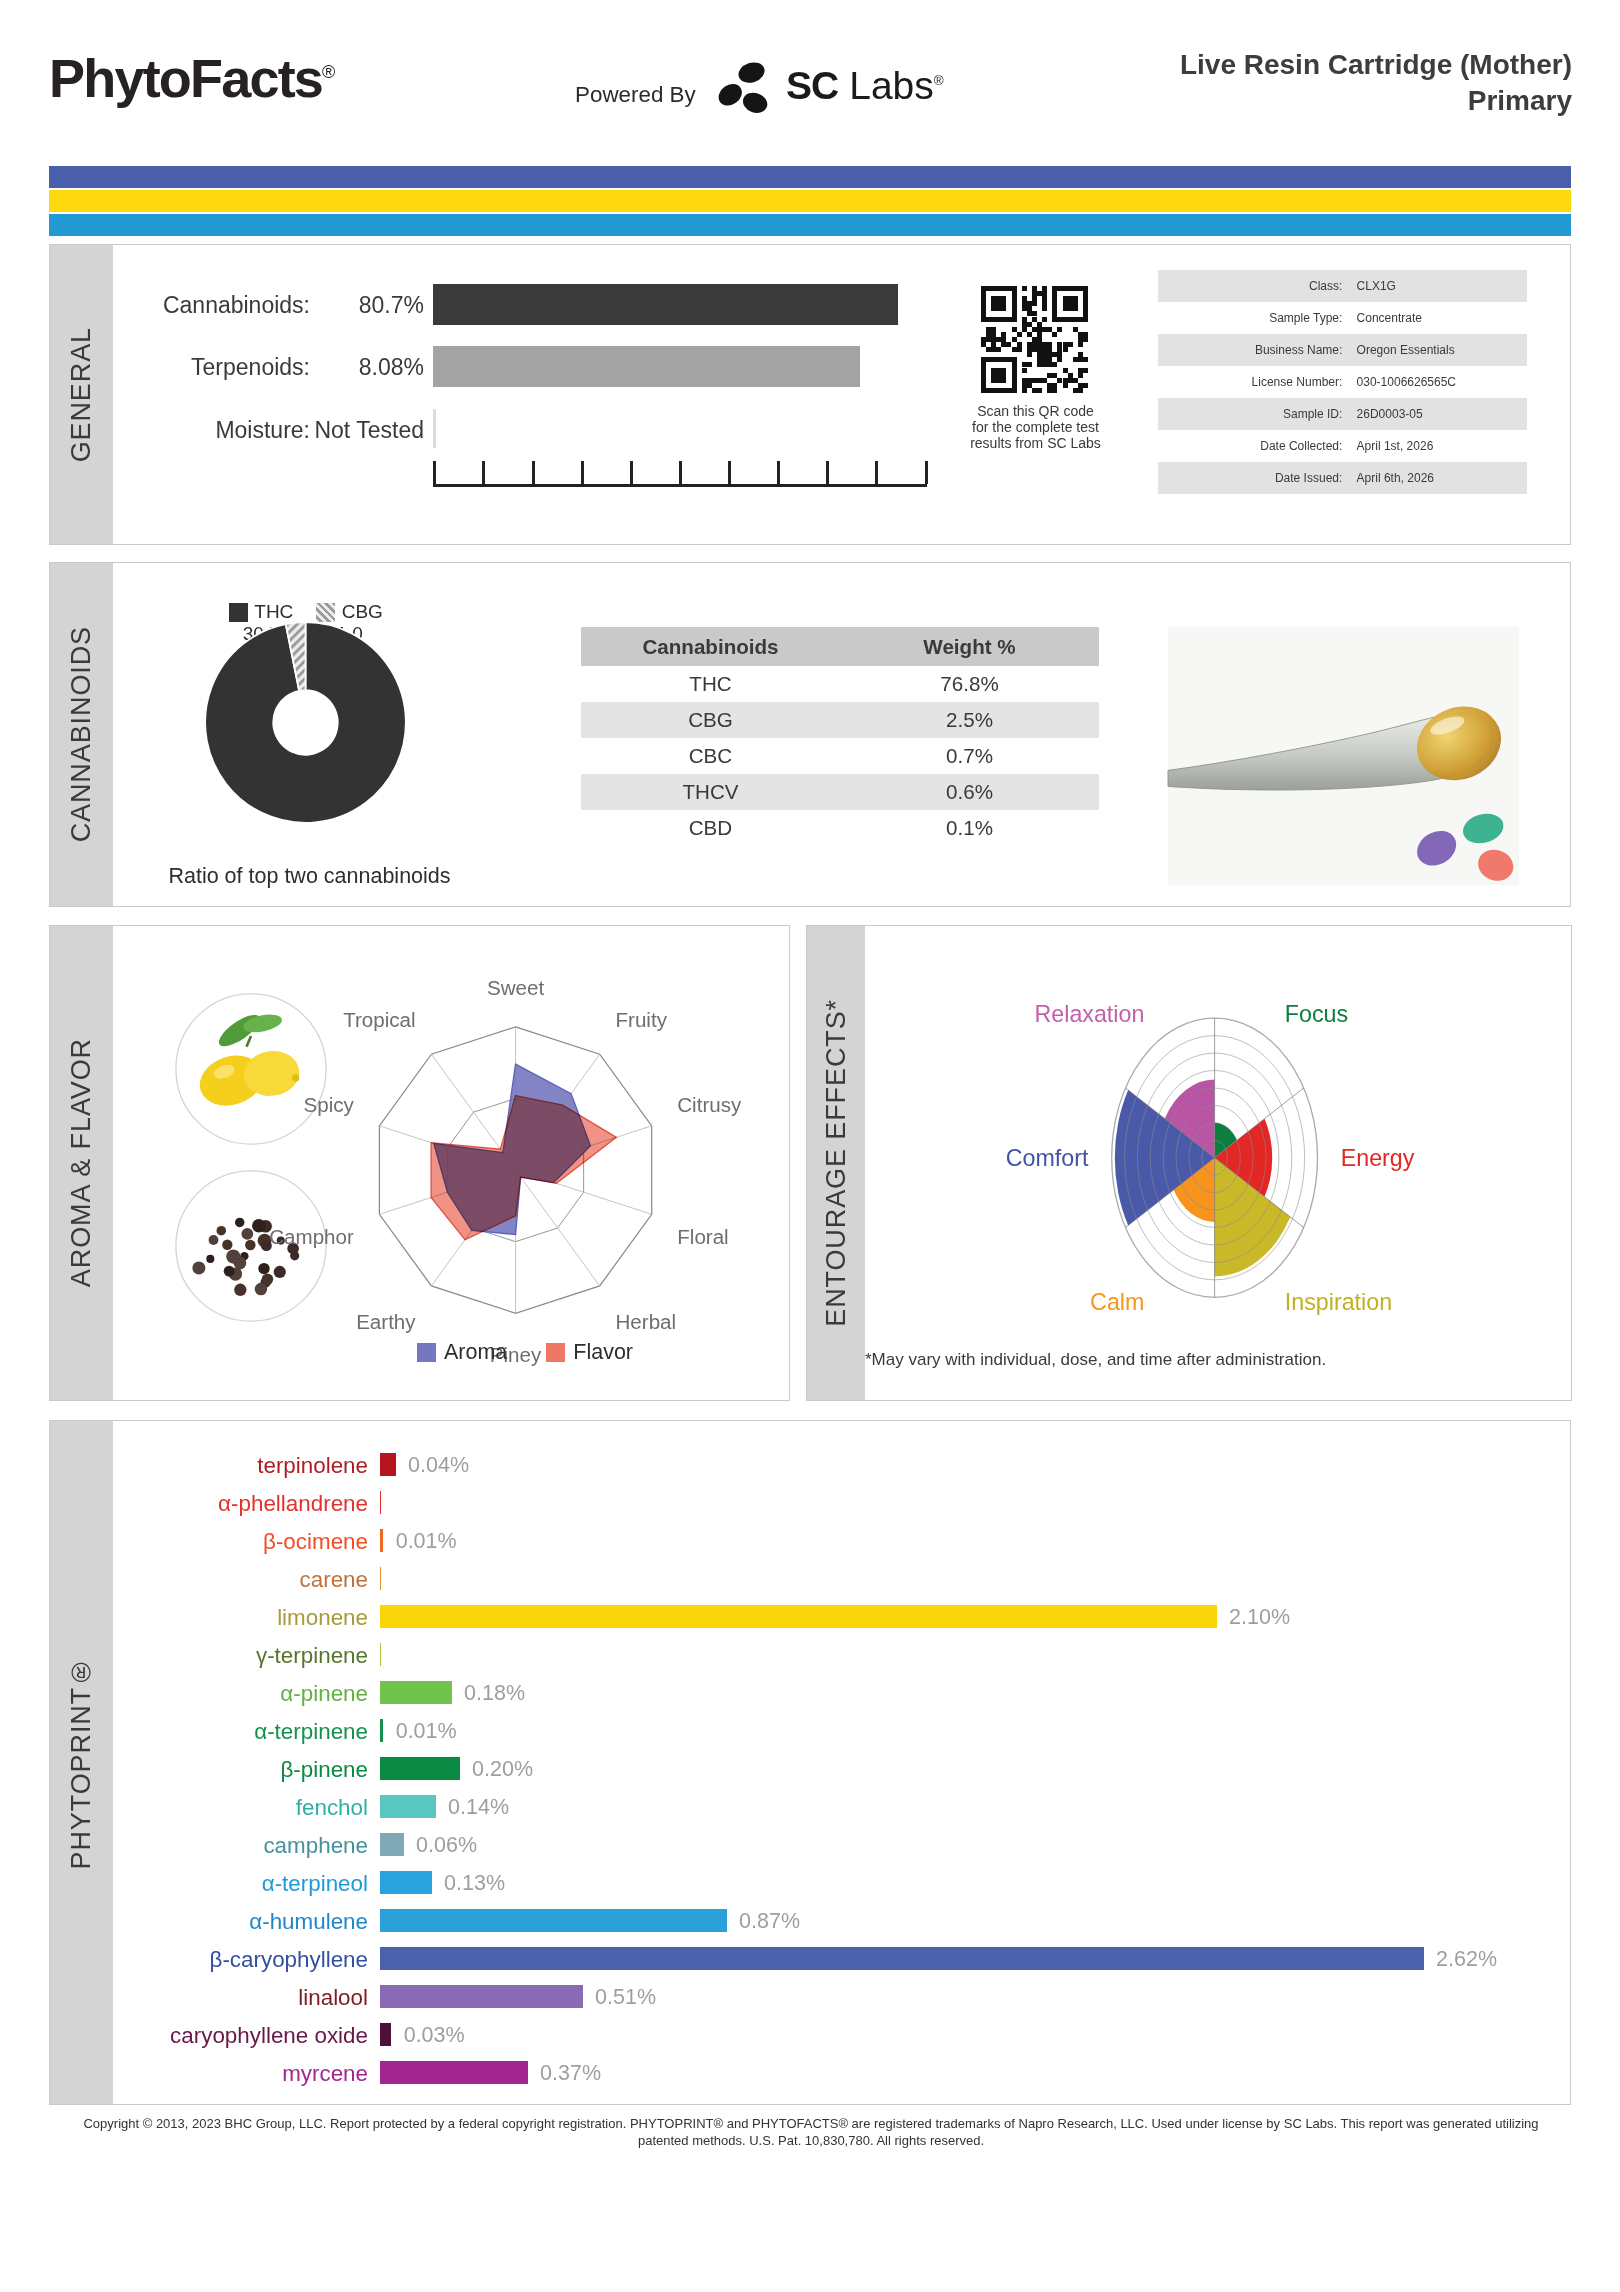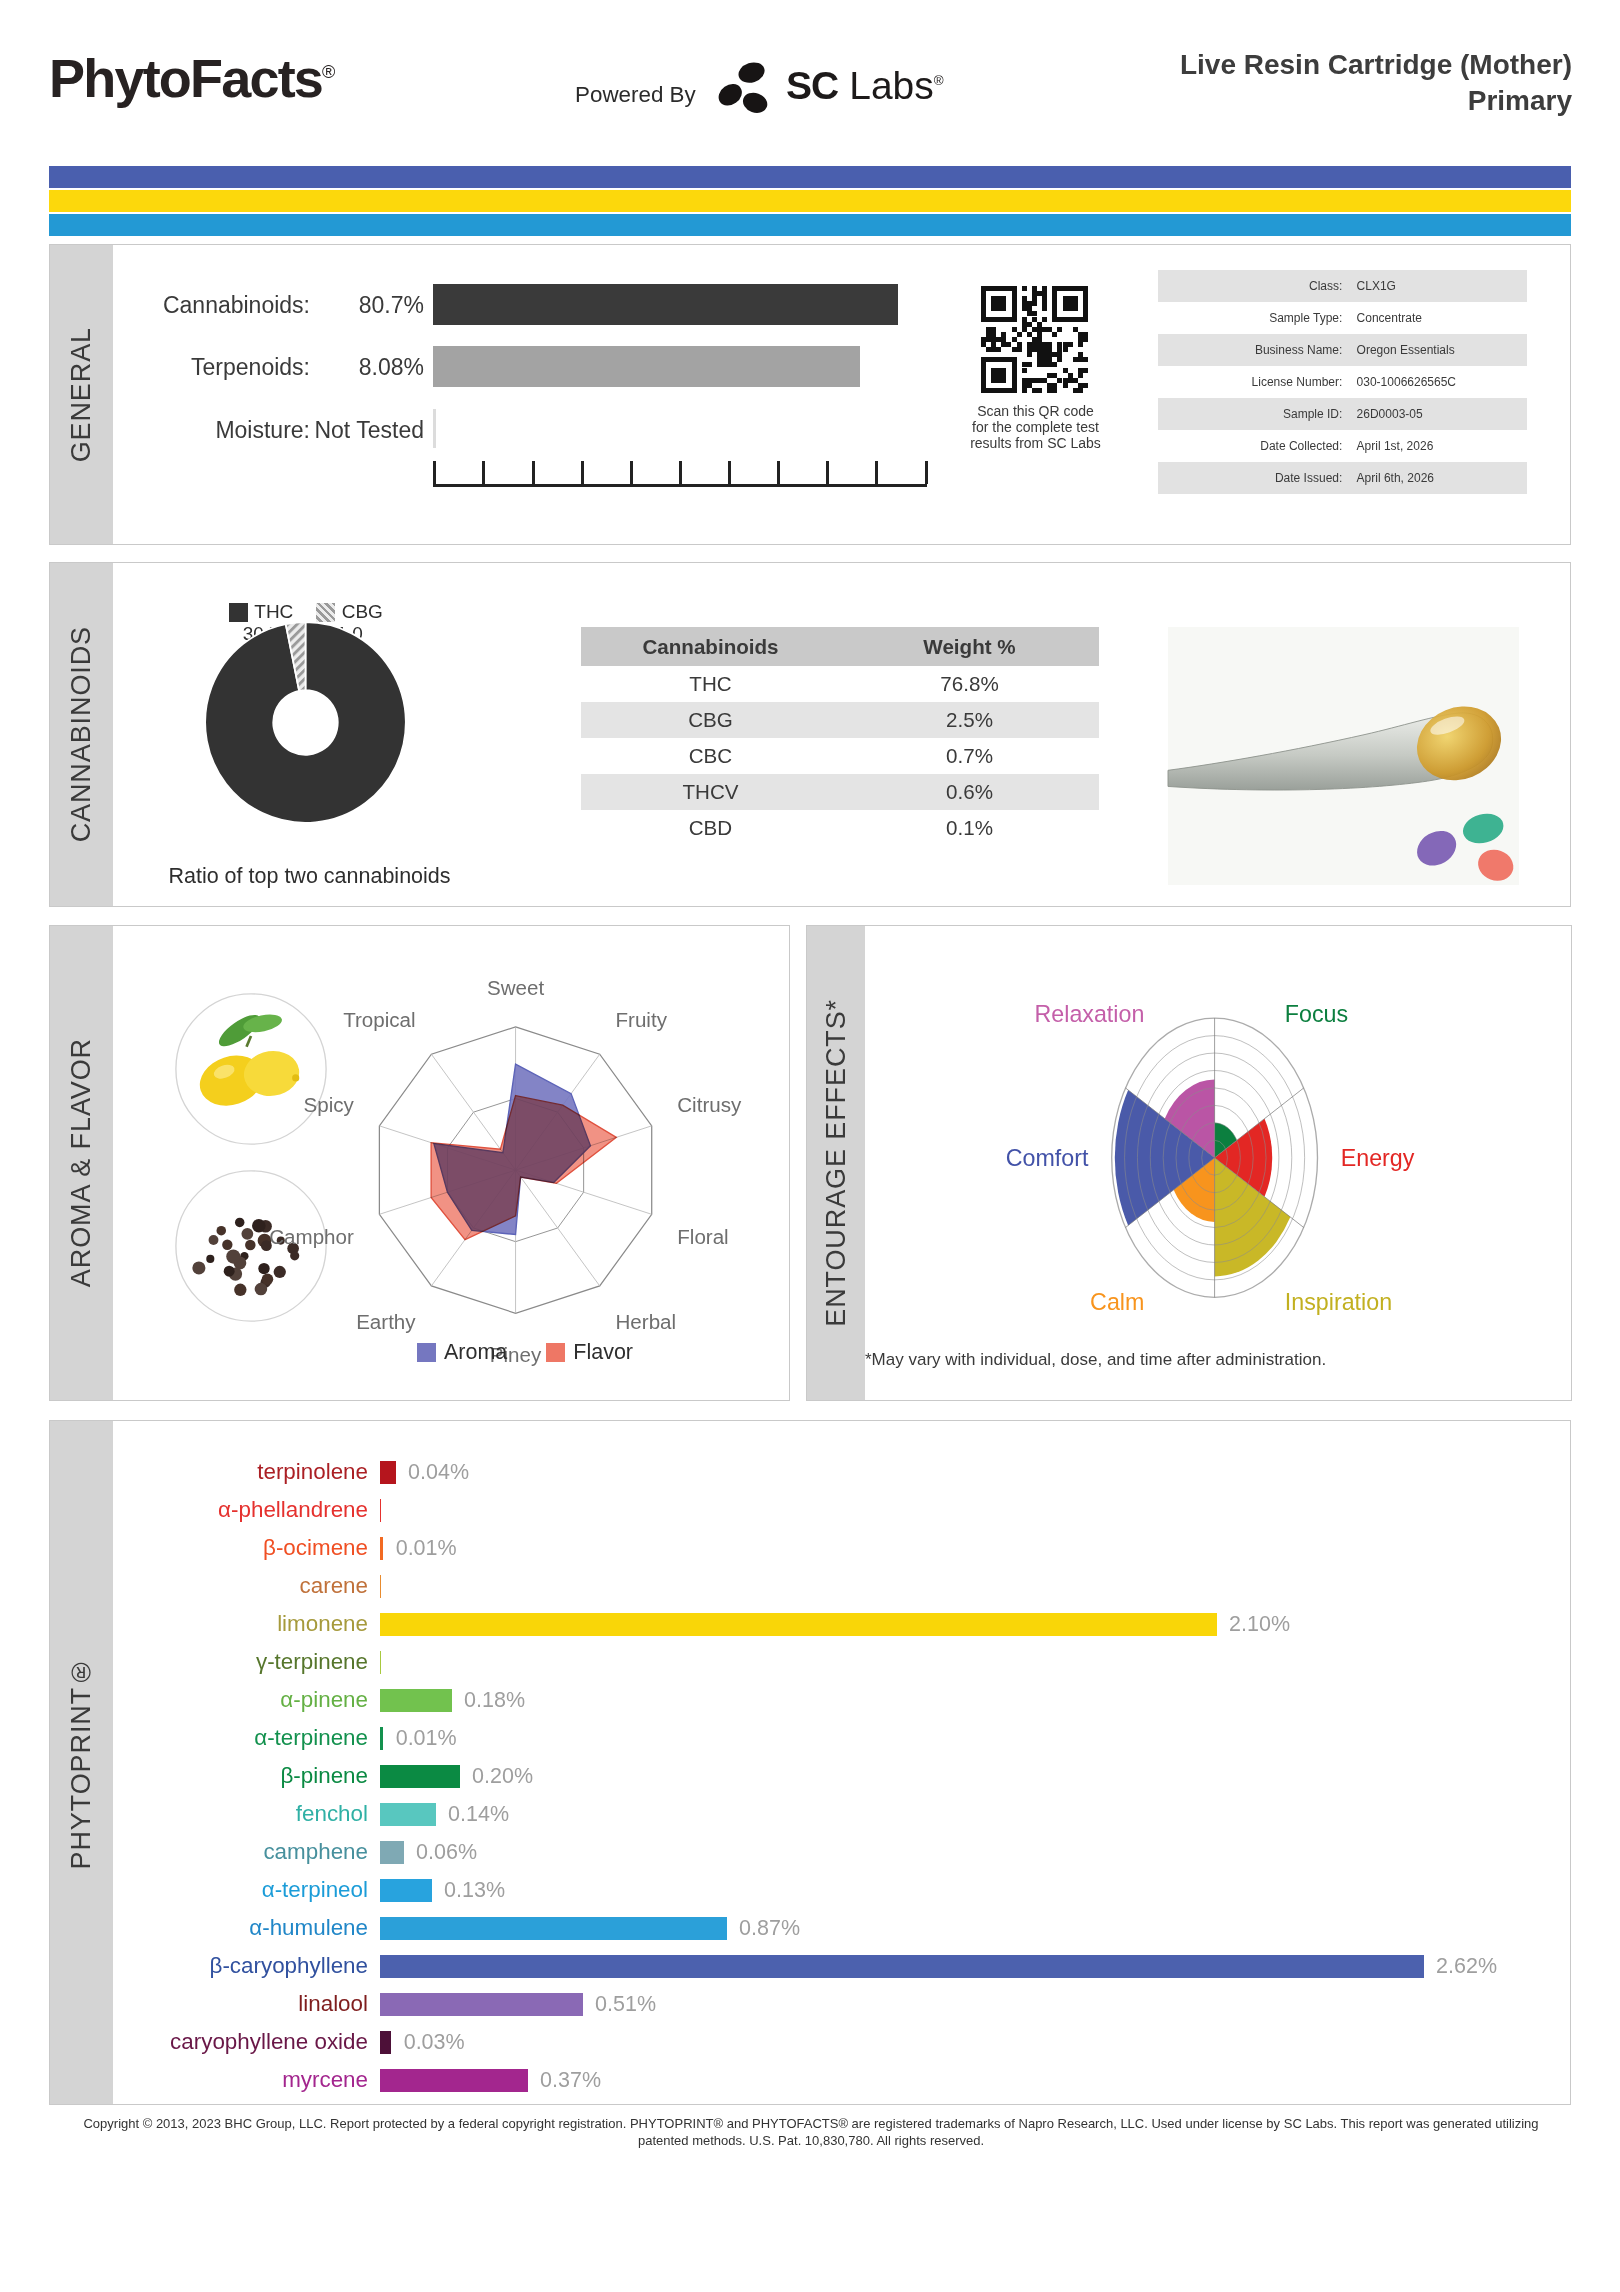--- a/index.html
+++ b/index.html
@@ -49,21 +49,21 @@
   .cc{width:50%;text-align:center;}
 
   
   .imgcircle{position:absolute;}
   .af-legend{position:absolute;display:flex;gap:39px;justify-content:center;font-size:21.5px;color:#2e2e2e;align-items:flex-end;}
   .af-legend .li{display:flex;align-items:center;gap:8px;}
   .footnote{position:absolute;font-size:17px;color:#3a3a3a;}
 
   
   .phyto-rows{position:absolute;left:63px;top:32px;right:9px;}
-  .ph-row{display:flex;align-items:center;height:38px;}
+  .ph-row{display:flex;align-items:flex-start;height:38px;}
   .ph-label{width:255px;text-align:right;font-size:22.4px;margin-right:11.6px;white-space:nowrap;}
   .ph-bar{height:23px;flex:none;}
   .ph-val{margin-left:12.5px;font-size:21.5px;color:#9e9e9e;}
 
   .footer{position:absolute;left:72px;width:1478px;text-align:center;font-size:13px;line-height:17px;color:#333;}
   svg{overflow:visible;}
 </style>
 </head>
 <body>
 

